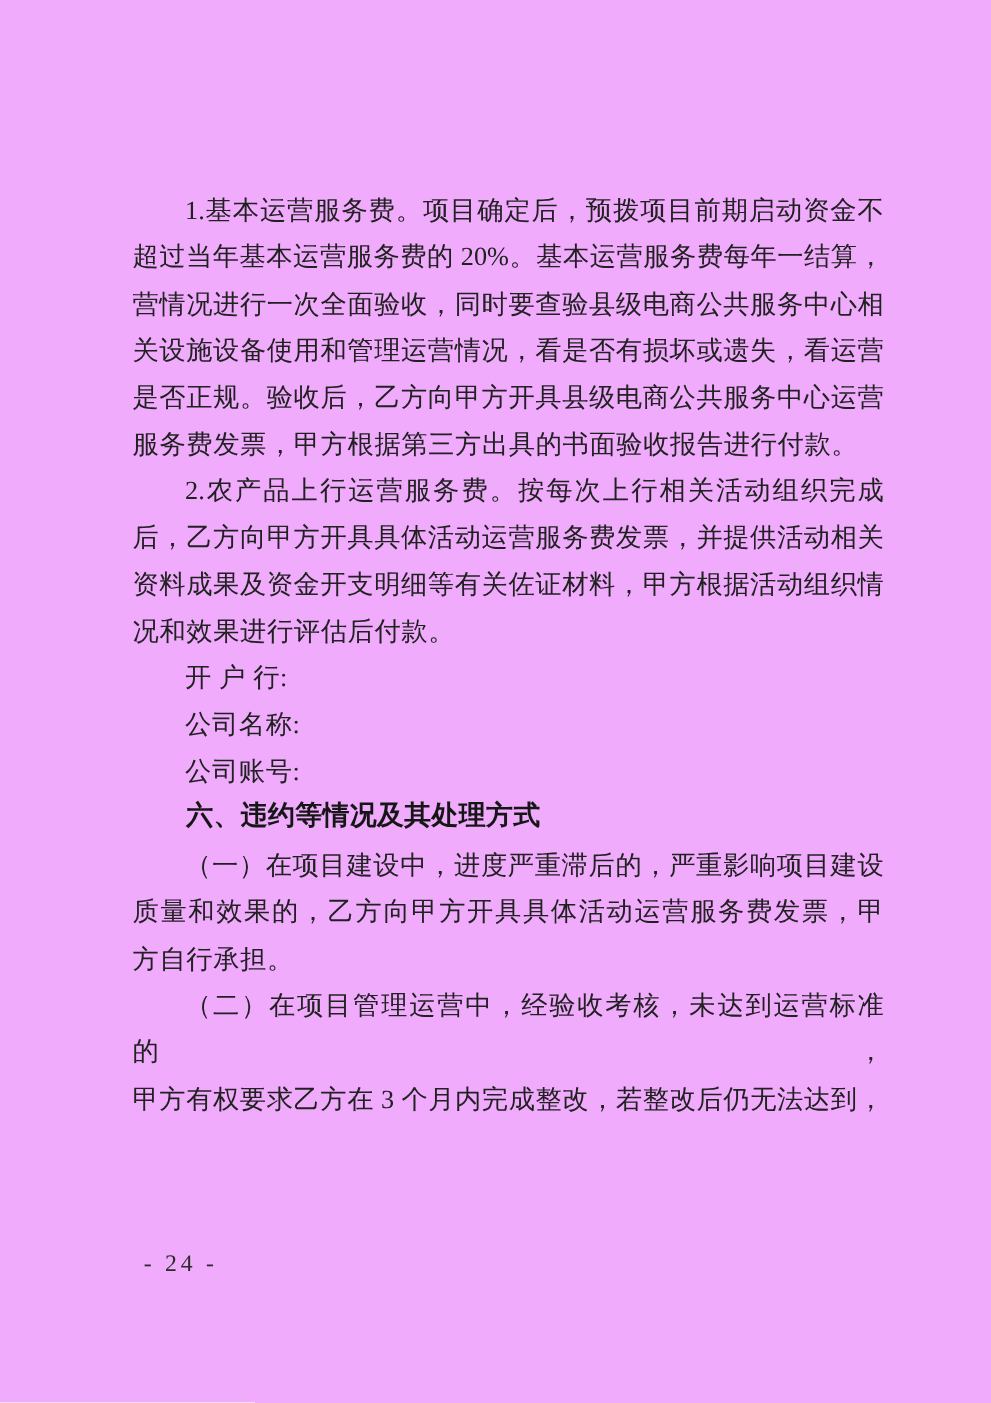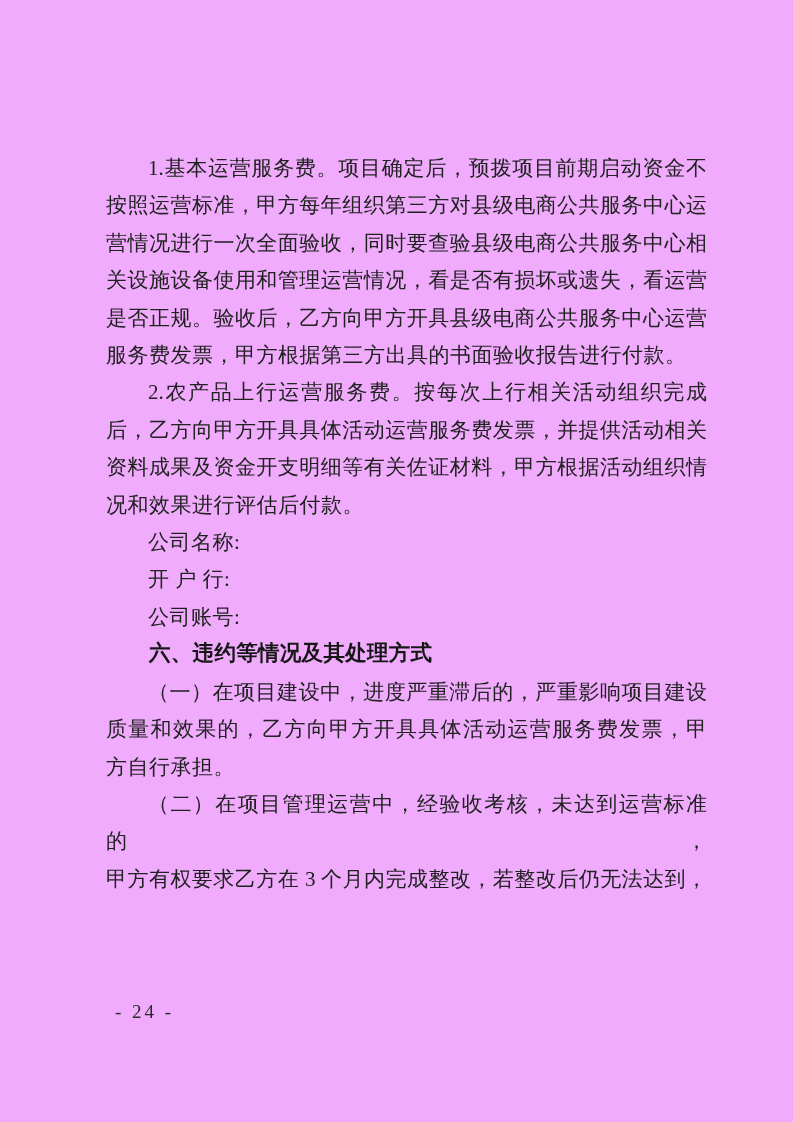--- a/index.html
+++ b/index.html
@@ -65,37 +65,37 @@
   }
 </style>
 </head>
 <body>
 
 <div class="page">
   <main class="content">
 
     <section>
       <div class="ln in jf">1.基本运营服务费。项目确定后，预拨项目前期启动资金不</div>
-      <div class="ln jf">按照运营标准，甲方每年组织第三方对县级电商公共服务中心运</div>
+      <div class="ln jf">超过当年基本运营服务费的 20%。基本运营服务费每年一结算，</div>
       <div class="ln jf">营情况进行一次全面验收，同时要查验县级电商公共服务中心相</div>
       <div class="ln jf">关设施设备使用和管理运营情况，看是否有损坏或遗失，看运营</div>
       <div class="ln jf">是否正规。验收后，乙方向甲方开具县级电商公共服务中心运营</div>
       <div class="ln pl">服务费发票，甲方根据第三方出具的书面验收报告进行付款。</div>
     </section>
 
     <section>
       <div class="ln in jf">2.农产品上行运营服务费。按每次上行相关活动组织完成</div>
       <div class="ln jf">后，乙方向甲方开具具体活动运营服务费发票，并提供活动相关</div>
       <div class="ln jf">资料成果及资金开支明细等有关佐证材料，甲方根据活动组织情</div>
       <div class="ln pl">况和效果进行评估后付款。</div>
     </section>
 
     <section>
+      <div class="ln in pl">开 户 行:</div>
       <div class="ln in pl">公司名称:</div>
-      <div class="ln in pl">开 户 行:</div>
       <div class="ln in pl">公司账号:</div>
     </section>
 
     <h2 class="ln in hd">六、违约等情况及其处理方式</h2>
 
     <section>
       <div class="ln in jf">（一）在项目建设中，进度严重滞后的，严重影响项目建设</div>
       <div class="ln jf">质量和效果的，乙方向甲方开具具体活动运营服务费发票，甲</div>
       <div class="ln pl">方自行承担。</div>
     </section>

